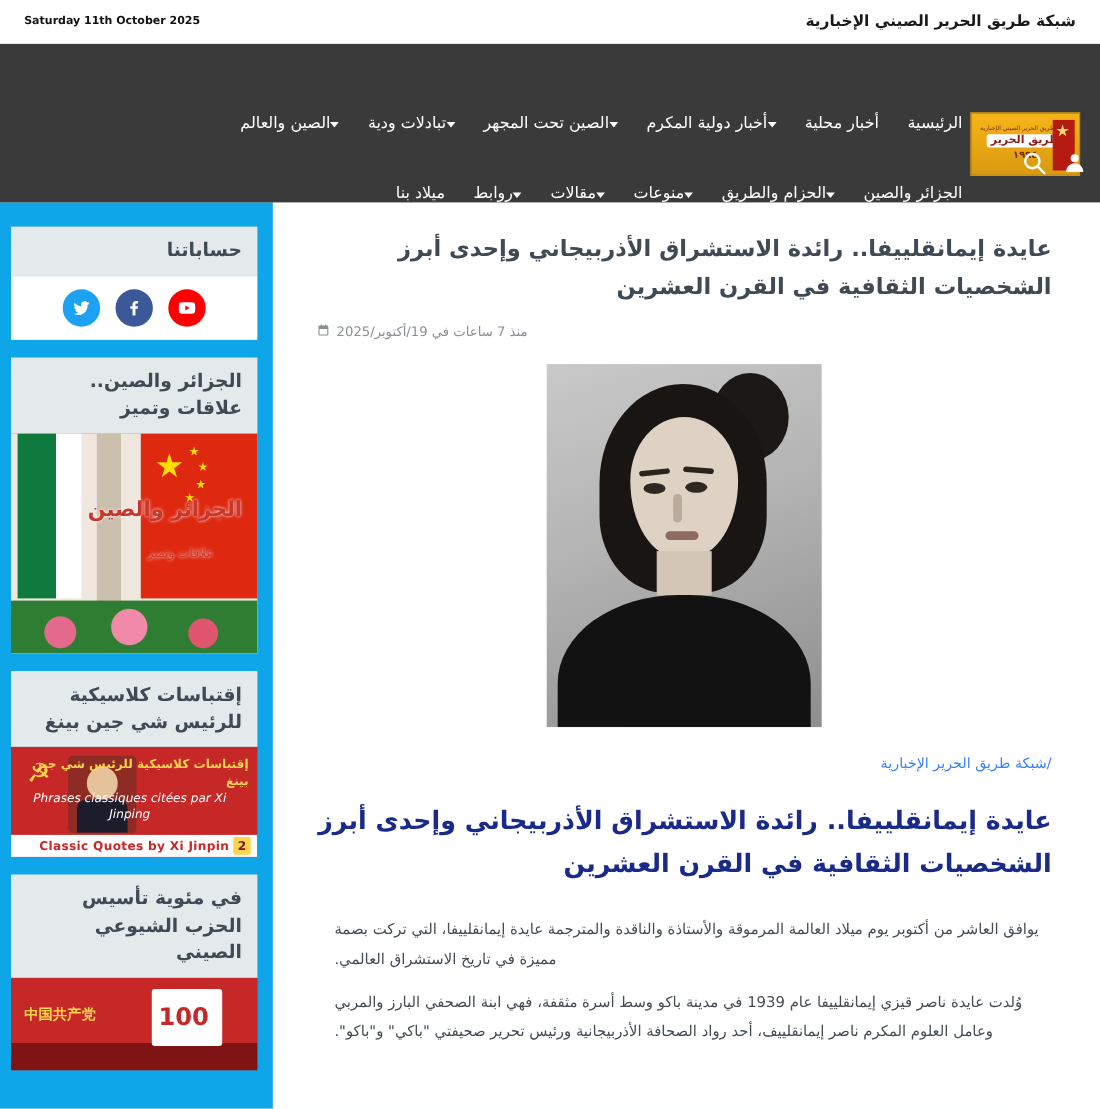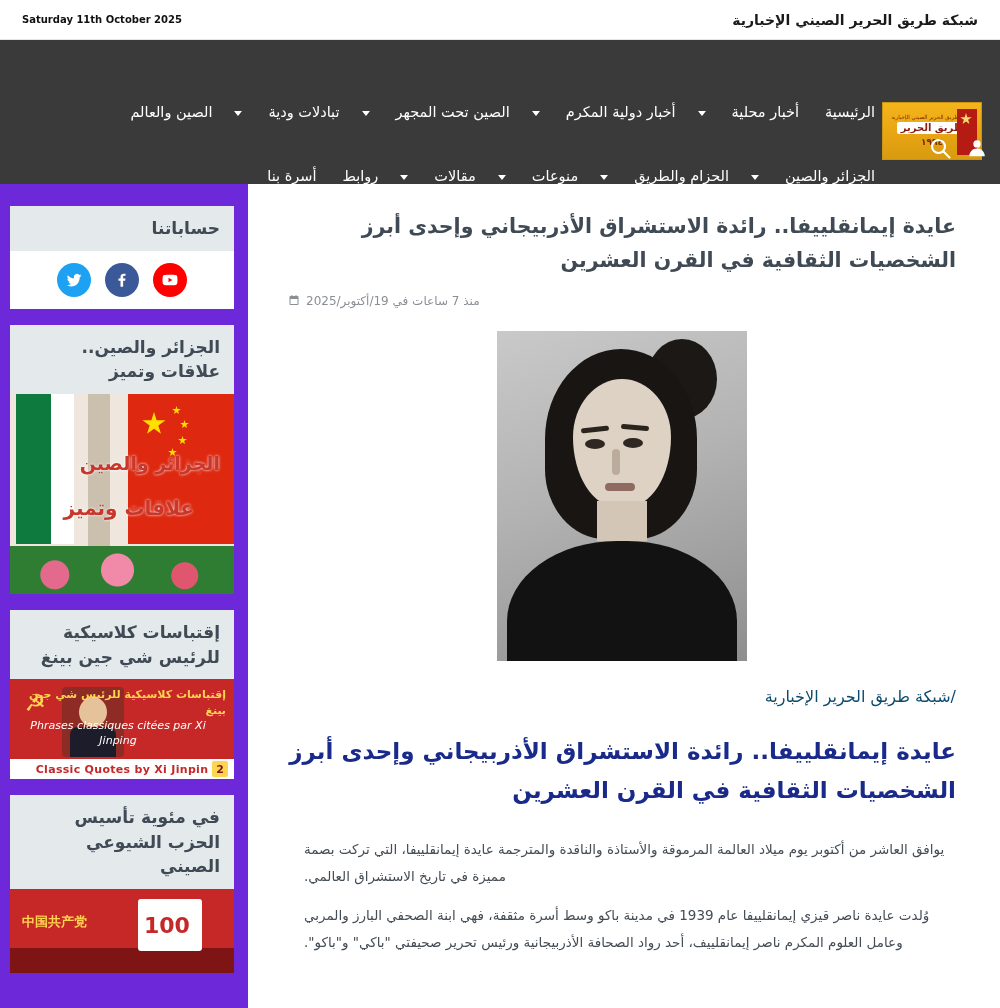--- a/index.html
+++ b/index.html
@@ -77,21 +77,21 @@
   .nav-row.row1 { top: 60px; right: 112px; }
   .nav-row.row2 { top: 124px; right: 112px; }
   .nav-item {
     color: #ffffff;
     font-size: 14.5px;
     padding: 4px 13px;
     white-space: nowrap;
     cursor: pointer;
     display: flex;
     align-items: center;
-    gap: 22px;
+    gap: 0;
   }
   .caret {
     width: 0; height: 0;
     border-left: 4px solid transparent;
     border-right: 4px solid transparent;
     border-top: 5px solid #ffffff;
     display: inline-block;
     position: relative; top: 1px;
   }
   .nav-icons {
@@ -110,21 +110,21 @@
   }
   .content {
     flex: 1 1 auto;
     background: #ffffff;
     padding: 26px 44px 16px 40px;
     overflow: hidden;
   }
   .sidebar {
     width: 248px;
     flex: 0 0 248px;
-    background: #6d28d9;
+    background: #0ea5e9;
     padding: 22px 14px 0 10px;
     overflow: hidden;
   }
 
   
   .widget { margin-bottom: 16px; }
   .widget-title {
     background: #e4e9ec;
     color: #3f4a55;
     font-size: 17px;
@@ -158,21 +158,21 @@
   }
 
   
   .thumb-flags { height: 200px; background: #efe7dd; position: relative; }
   .thumb-flags .fl-green { position: absolute; left: 6px; top: 0; width: 58px; height: 150px; background: linear-gradient(90deg,#0f7a3d 0 60%, #ffffff 60% 100%); }
   .thumb-flags .fl-red   { position: absolute; left: 118px; top: 0; width: 120px; height: 150px; background: #de2910; }
   .thumb-flags .star-big { position: absolute; left: 132px; top: 18px; width: 24px; height: 24px; background: #ffde00; clip-path: polygon(50% 0%, 61% 35%, 98% 35%, 68% 57%, 79% 91%, 50% 70%, 21% 91%, 32% 57%, 2% 35%, 39% 35%); }
   .thumb-flags .star-s { position: absolute; width: 9px; height: 9px; background: #ffde00; clip-path: polygon(50% 0%, 61% 35%, 98% 35%, 68% 57%, 79% 91%, 50% 70%, 21% 91%, 32% 57%, 2% 35%, 39% 35%); }
   .thumb-flags .pole { position: absolute; left: 78px; top: 0; width: 22px; height: 200px; background: #cbbfae; }
   .thumb-flags .txt1 { position: absolute; right: 14px; top: 58px; color: #c9362b; font-size: 19px; font-weight: bold; text-shadow: 0 0 3px #fff; }
-  .thumb-flags .txt2 { position: absolute; right: 40px; top: 102px; color: #c9362b; font-size: 20px; font-weight: bold; text-shadow: 0 0 3px #fff; }
+  .thumb-flags .txt2 { position: absolute; right: 40px; top: 102px; color: #c9362b; font-size: 11px; font-weight: normal; text-shadow: 0 0 3px #fff; }
   .thumb-flags .flowers { position: absolute; left: 0; bottom: 0; width: 100%; height: 48px; background: radial-gradient(circle at 20% 60%, #e46a8d 0 14px, transparent 15px), radial-gradient(circle at 48% 50%, #f08aa8 0 16px, transparent 17px), radial-gradient(circle at 78% 62%, #e0566f 0 13px, transparent 14px), #2e7d32; }
 
   
   .thumb-xi { height: 100px; background: #c62828; position: relative; }
   .thumb-xi .portrait { position: absolute; left: 52px; top: 8px; width: 62px; height: 70px; background: #8d2b24; border-radius: 4px; overflow: hidden; }
   .thumb-xi .portrait .head { position: absolute; left: 17px; top: 10px; width: 28px; height: 30px; border-radius: 50%; background: #e6c29a; }
   .thumb-xi .portrait .body { position: absolute; left: 8px; top: 40px; width: 46px; height: 30px; border-radius: 8px 8px 0 0; background: #1c1c2b; }
   .thumb-xi .hammer { position: absolute; left: 10px; top: 12px; width: 26px; height: 26px; color: #ffd54f; font-size: 24px; line-height: 1; }
   .thumb-xi .ar { position: absolute; right: 8px; top: 8px; color: #ffd54f; font-size: 11px; font-weight: bold; text-align: right; line-height: 1.4; }
   .thumb-xi .fr { position: absolute; right: 8px; top: 40px; color: #ffffff; font-size: 11px; text-align: center; line-height: 1.3; font-style: italic; }
@@ -246,22 +246,22 @@
   }
   .hero .neck {
     position: absolute; left: 100px; top: 170px; width: 50px; height: 40px; background: #d3c6b7;
   }
   .hero .shoulders {
     position: absolute; left: 10px; bottom: 0; width: 230px; height: 120px;
     background: #121212; border-radius: 110px 110px 0 0 / 80px 80px 0 0;
   }
 
   .credit {
-    color: #0c4a6e;
-    font-size: 16px;
+    color: #3b82f6;
+    font-size: 13px;
     text-align: right;
     margin-bottom: 26px;
   }
   .headline {
     color: #1a2a8a;
     font-size: 23px;
     font-weight: bold;
     line-height: 1.7;
     text-align: right;
     margin: 0 0 26px 0;
@@ -331,21 +331,21 @@
       </div>
       <div class="nav-item">
         <span class="caret"></span>
         <span>مقالات</span>
       </div>
       <div class="nav-item">
         <span class="caret"></span>
         <span>روابط</span>
       </div>
       <div class="nav-item">
-        <span>أسرة بنا</span>
+        <span>ميلاد بنا</span>
       </div>
     </div>
 
     <div class="nav-icons">
       <span>
         <svg width="22" height="22" viewBox="0 0 24 24" fill="#ffffff">
           <circle cx="12" cy="7.5" r="4"></circle>
           <path d="M3.5 21c0-4.7 3.8-8.5 8.5-8.5s8.5 3.8 8.5 8.5z"></path>
         </svg>
       </span>

